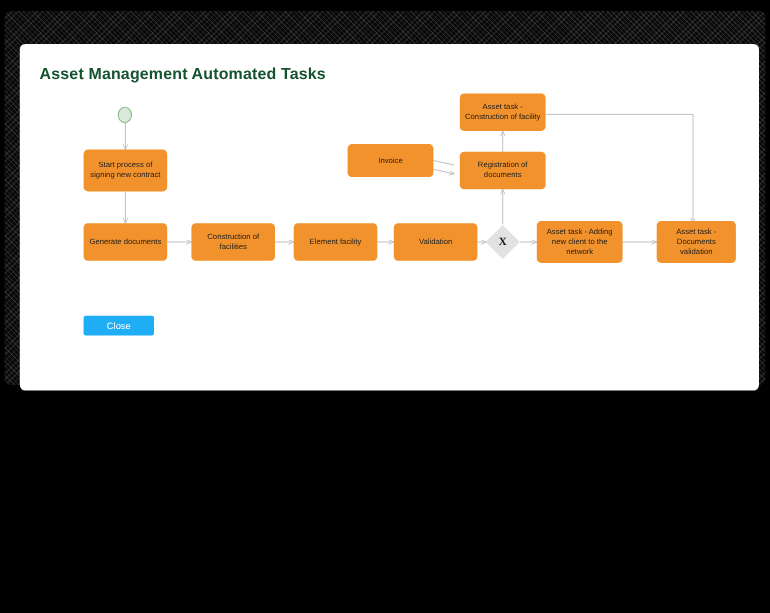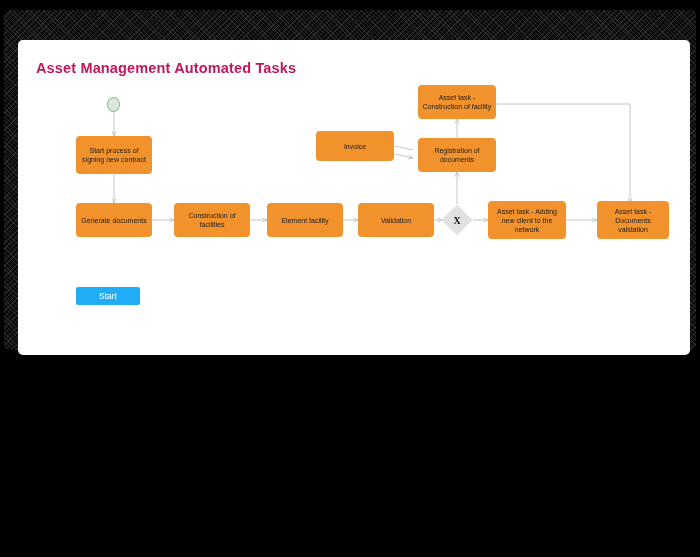--- a/index.html
+++ b/index.html
@@ -46,21 +46,21 @@
     border-radius: 5px;
     overflow: hidden;
   }
 
   #dialog-title {
     position: absolute;
     left: 18px;
     top: 20px;
     font-size: 14.5px;
     font-weight: bold;
-    color: #be185d;
+    color: #14532d;
     letter-spacing: 0.15px;
     white-space: nowrap;
   }
 
   
   #diagram {
     position: absolute;
     left: 0;
     top: 0;
     width: 672px;
@@ -235,17 +235,17 @@
         <div class="node" style="left:400px; top:98px; width:78px; height:34px;">
           <span>Registration of documents</span>
         </div>
 
         <div class="node" style="left:400px; top:45px; width:78px; height:34px;">
           <span>Asset task - Construction of facility</span>
         </div>
 
       </div>
 
-      <button id="close-button">Start</button>
+      <button id="close-button">Close</button>
 
     </div>
   </div>
 </div>
 
 </body></html>

